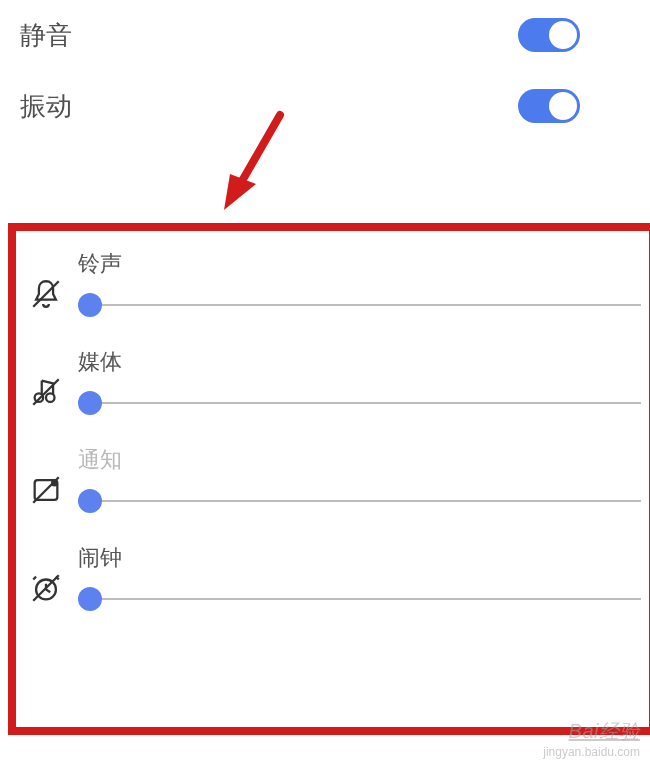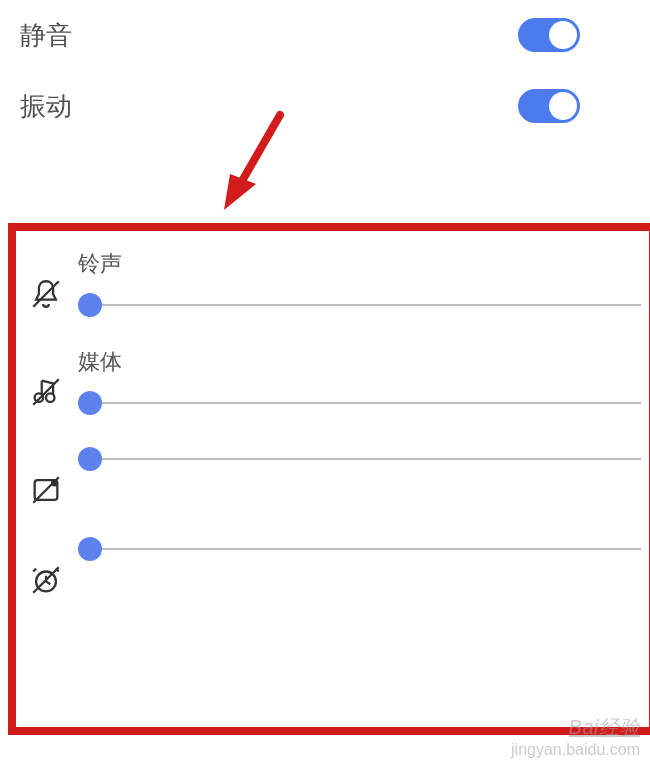--- a/index.html
+++ b/index.html
@@ -113,21 +113,21 @@
 
     .watermark {
       position: absolute;
       right: 10px;
       bottom: 6px;
       text-align: right;
       color: rgba(160,160,160,0.55);
       pointer-events: none;
     }
     .watermark .line1 { font-size: 20px; font-style: italic; letter-spacing: 0.5px; text-decoration: underline; }
-    .watermark .line2 { font-size: 16px; }
+    .watermark .line2 { font-size: 12px; }
   </style>
 </head>
 <body>
 
 <div class="toggle-row">
   <span class="label">静音</span>
   <div class="toggle">
     <div class="knob"></div>
   </div>
 </div>
@@ -184,38 +184,40 @@
 
   <div class="slider-row">
     <div class="icon-col">
       <svg viewBox="0 0 24 24" fill="none" stroke="#333" stroke-width="1.6">
         <rect x="4" y="5" width="16" height="14" rx="2"></rect>
         <circle cx="18" cy="7" r="2.5" fill="#333" stroke="none"></circle>
         <line x1="3" y1="21" x2="21" y2="3"></line>
       </svg>
     </div>
     <div class="slider-col">
+      <div class="slider-label disabled">通知</div>
       <div class="slider">
         <div class="slider-track"></div>
         <div class="slider-thumb"></div>
       </div>
     </div>
   </div>
 
   <div class="slider-row">
     <div class="icon-col">
       <svg viewBox="0 0 24 24" fill="none" stroke="#333" stroke-width="1.6">
         <circle cx="12" cy="13" r="7"></circle>
         <path d="M12 9 L12 13 L15 15"></path>
         <path d="M5 4 L3 6"></path>
         <path d="M19 4 L21 6"></path>
         <line x1="3" y1="21" x2="21" y2="3"></line>
       </svg>
     </div>
     <div class="slider-col">
+      <div class="slider-label">闹钟</div>
       <div class="slider">
         <div class="slider-track"></div>
         <div class="slider-thumb"></div>
       </div>
     </div>
   </div>
 
 </div>
 
 <div class="watermark">

